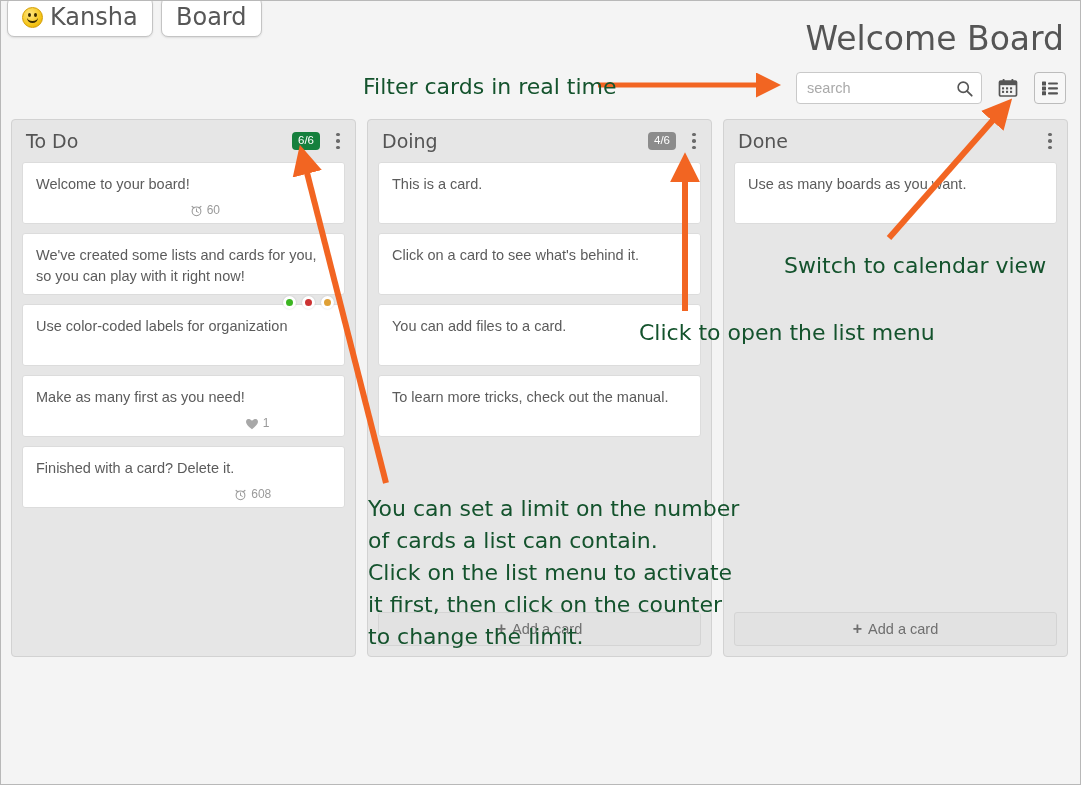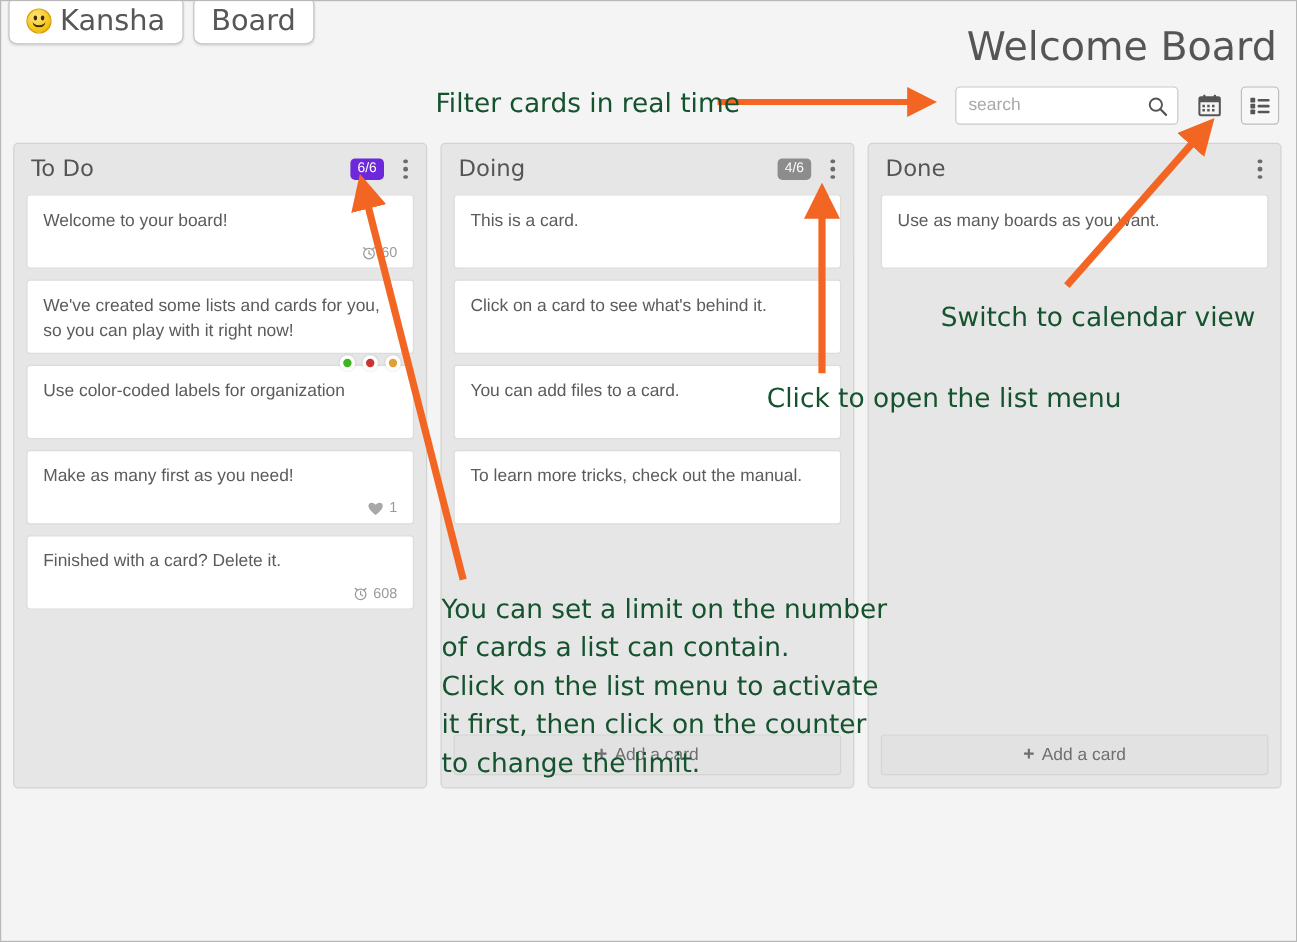--- a/index.html
+++ b/index.html
@@ -167,21 +167,21 @@
   }
   .badge {
     font-size: 11.5px;
     color: #ffffff;
     border-radius: 4px;
     padding: 3px 6px;
     margin-right: 9px;
     line-height: 1;
     font-family: "Liberation Sans", sans-serif;
   }
-  .badge.red  { background: #6d28d9; }
+  .badge.red  { background: #15803d; }
   .badge.gray { background: #8c8c8c; }
 
   .dots {
     width: 18px; height: 24px;
     display: flex;
     flex-direction: column;
     align-items: center;
     justify-content: center;
     gap: 3px;
     cursor: pointer;
@@ -204,21 +204,21 @@
   }
 
   .card {
     position: relative;
     background: #ffffff;
     border: 1px solid #dcdcdc;
     border-radius: 3px;
     min-height: 62px;
     padding: 11px 13px 6px 13px;
     display: flex;
-    flex-direction: column;
+    flex-direction: row;
   }
   .card-text {
     font-size: 14.5px;
     color: #5b5b5b;
     line-height: 1.42;
     font-family: "Liberation Sans", sans-serif;
   }
   .card-meta {
     margin-top: auto;
     align-self: flex-end;

